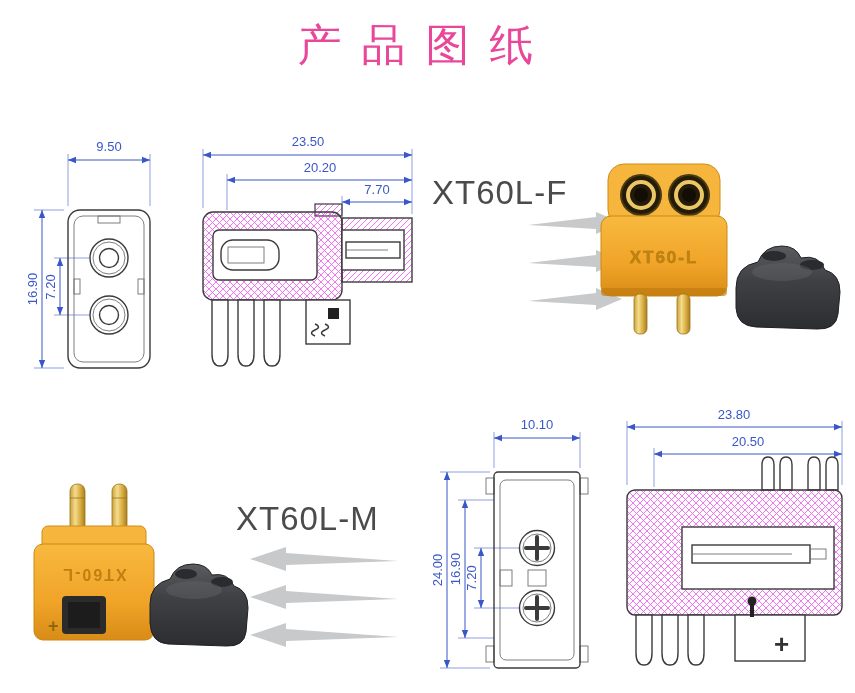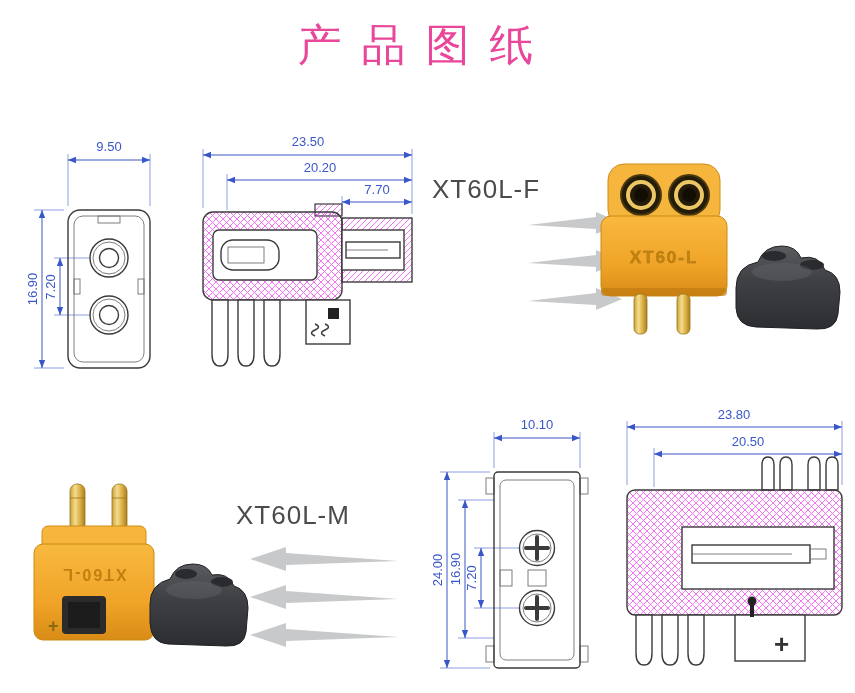--- a/index.html
+++ b/index.html
@@ -6,21 +6,21 @@
   html,body { background:#ffffff; }
   body { width:855px; height:693px; overflow:hidden; font-family:"Liberation Sans",sans-serif; }
   .canvas { position:relative; width:831px; height:693px; background:#fff;padding-left:12px; }
   .abs { position:absolute; }
   .page-title {
     top:16px; left:0; width:100%; text-align:center;
     font-size:44px; font-weight:500; color:var(--c-title_pink,#e8479a);
     letter-spacing:20px; text-indent:20px;
   }
   .part-label {
-    font-size:26px; color:var(--c-label_gray,#4b4b4d); letter-spacing:1px; font-weight:500;
+    font-size:33px; color:var(--c-label_gray,#4b4b4d); letter-spacing:1px; font-weight:500;
   }
   
   .dl  { stroke:var(--c-dimension_blue,#3a57c9); stroke-width:1; fill:none; }
   .ext { stroke:var(--c-dimension_blue,#3a57c9); stroke-width:0.6; fill:none; opacity:0.95; }
   .dim { font-family:"Liberation Sans",sans-serif; font-size:13px; fill:var(--c-dimension_blue,#3a57c9); }
   .ol  { fill:none; stroke:#3b3b3c; stroke-width:1.4; }
   .ol2 { fill:none; stroke:#707072; stroke-width:0.9; }
   .solid { fill:#ffffff; stroke:#3b3b3c; stroke-width:1.4; }
   .arrow { fill:var(--c-arrow_gray,#c7c9cb); }
 </style>

